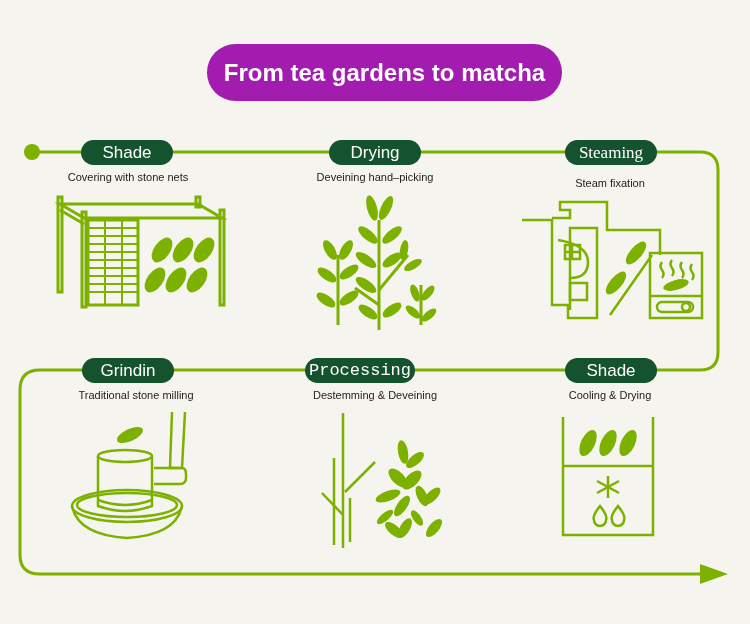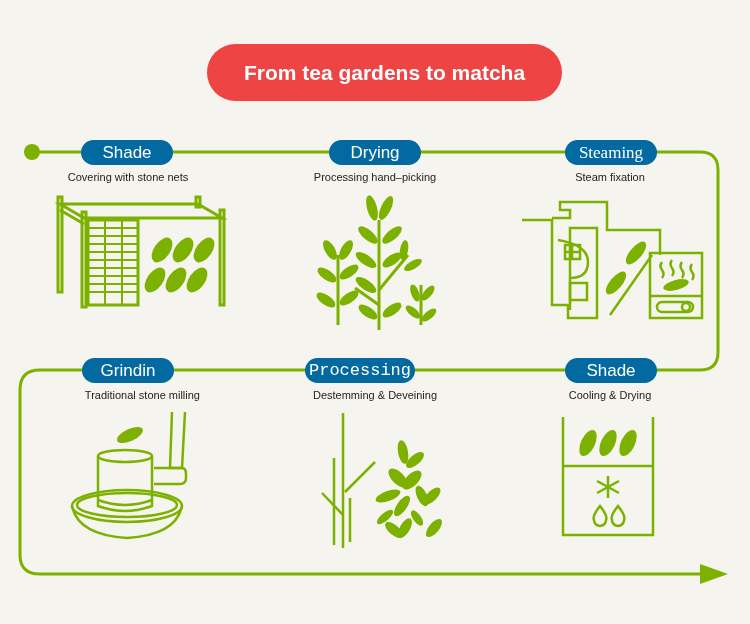--- a/index.html
+++ b/index.html
@@ -1,44 +1,44 @@
 <!DOCTYPE html>
 <html><head>
 <meta charset="utf-8">
 <style>
   html, body { margin:0; padding:0; }
   body { width:750px; height:624px; background:#f5f4ee; position:relative; overflow:hidden; font-family:"Liberation Sans", sans-serif; }
-  .title-pill { position:absolute; left:207px; top:44px; width:355px; height:57px; background:#ef4444; border-radius:29px; color:#fff; font-weight:bold; font-size:21px; display:flex; align-items:center; justify-content:center; }
+  .title-pill { position:absolute; left:207px; top:44px; width:355px; height:57px; background:#a21caf; border-radius:29px; color:#fff; font-weight:bold; font-size:24px; display:flex; align-items:center; justify-content:center; }
   svg.flow { position:absolute; left:0; top:0; }
-  .step-label { position:absolute; height:25px; background:#0369a1; border-radius:13px; color:#fff; font-size:17px; display:flex; align-items:center; justify-content:center; }
+  .step-label { position:absolute; height:25px; background:#14532d; border-radius:13px; color:#fff; font-size:17px; display:flex; align-items:center; justify-content:center; }
   .step-desc { position:absolute; font-size:11px; color:#222; text-align:center; white-space:nowrap; }
   .illus { position:absolute; }
 </style>
 </head>
 <body>
 
 <div class="title-pill">From tea gardens to matcha</div>
 
 <svg class="flow" width="750" height="624">
   <circle cx="32" cy="152" r="8" fill="#7db100"></circle>
   <path d="M32 152 H700 Q718 152 718 170 V352 Q718 370 700 370 H40 Q20 370 20 390 V555 Q20 574 40 574 H710" fill="none" stroke="#7db100" stroke-width="3"></path>
   <polygon points="700,564 728,574 700,584" fill="#7db100"></polygon>
 </svg>
 
 <div class="step-label" style="left:81px;top:140px;width:92px;">Shade</div>
 <div class="step-desc" style="left:40px;top:171px;width:176px;">Covering with stone nets</div>
 
 <div class="step-label" style="left:329px;top:140px;width:92px;">Drying</div>
-<div class="step-desc" style="left:290px;top:171px;width:170px;">Processing hand–picking</div>
+<div class="step-desc" style="left:290px;top:171px;width:170px;">Deveining hand–picking</div>
 
 <div class="step-label" style="left:565px;top:140px;width:92px;font-family:Liberation Serif, serif;">Steaming</div>
-<div class="step-desc" style="left:540px;top:171px;width:140px;">Steam fixation</div>
+<div class="step-desc" style="left:540px;top:177px;width:140px;">Steam fixation</div>
 
 <div class="step-label" style="left:82px;top:358px;width:92px;text-align:right;">Grindin</div>
-<div class="step-desc" style="left:24px;top:389px;width:176px;text-align:right;">Traditional stone milling</div>
+<div class="step-desc" style="left:48px;top:389px;width:176px;">Traditional stone milling</div>
 
 <div class="step-label" style="left:305px;top:358px;width:110px;font-family:Liberation Mono, monospace;">Processing</div>
 <div class="step-desc" style="left:290px;top:389px;width:170px;">Destemming &amp; Deveining</div>
 
 <div class="step-label" style="left:565px;top:358px;width:92px;">Shade</div>
 <div class="step-desc" style="left:540px;top:389px;width:140px;">Cooling &amp; Drying</div>
 
 <svg class="illus" style="left:40px;top:190px;" width="200" height="130">
   <g fill="none" stroke="#7db100" stroke-width="3">
     <rect x="18" y="7" width="4" height="95"></rect>

